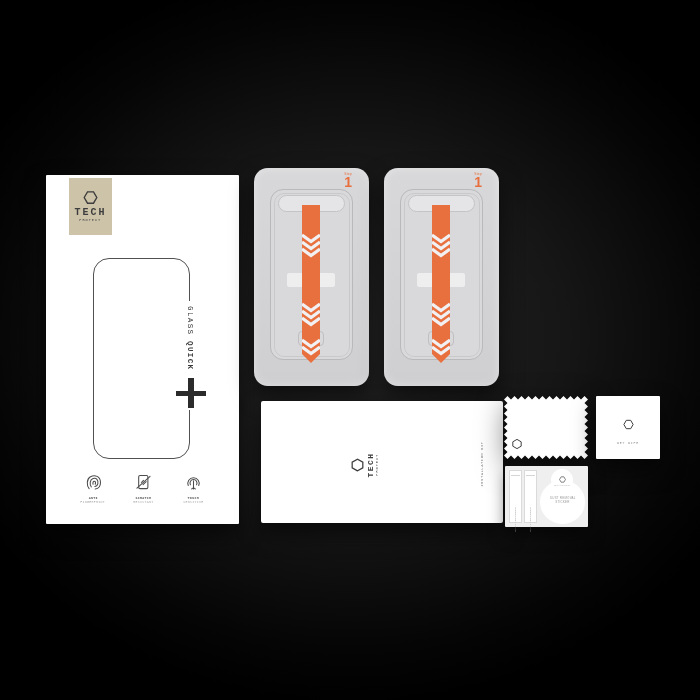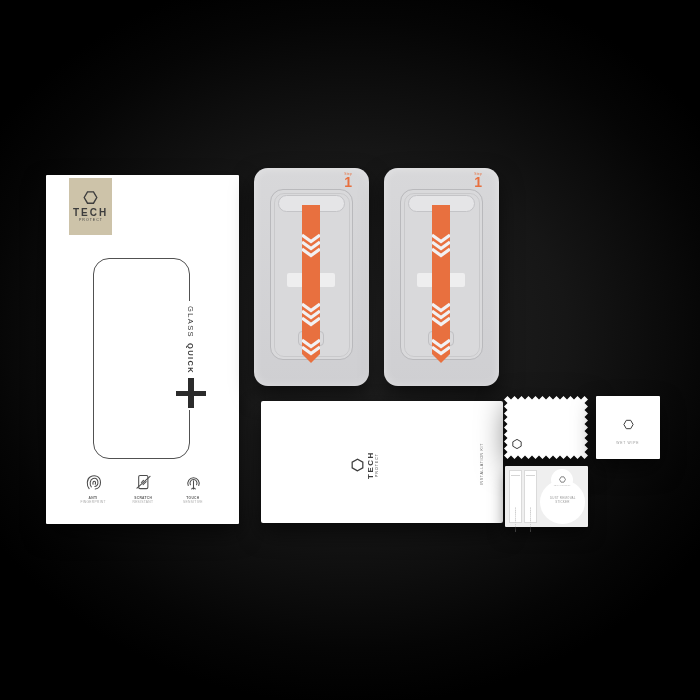--- a/index.html
+++ b/index.html
@@ -3,21 +3,21 @@
 <meta charset="utf-8">
 <style>
   html,body{margin:0;padding:0;background:#000;}
   *{box-sizing:border-box;}
   .scene{
     position:relative;width:700px;height:700px;overflow:hidden;
     background:radial-gradient(ellipse 430px 370px at 352px 335px,#242424 0%,#161616 50%,#050505 85%,#000 100%);
     font-family:"Liberation Sans",sans-serif;
   }
   .abs{position:absolute;}
-  .white-item{background:#fff;box-shadow:0 10px 22px rgba(0,0,0,.55);}
+  .white-item{background:#fff;box-shadow:0 10px 22px rgba(0,0,0,.55);font-family:Liberation Mono, monospace;}
   
   .box{left:46px;top:175px;width:193px;height:349px;border-radius:1px;}
   .plate{left:23px;top:3px;width:43px;height:57px;background:var(--plate,#cdc3a9);
          display:flex;flex-direction:column;align-items:center;justify-content:center;}
   .plate .hex{width:15px;height:15px;}
   .brand-name{font-size:10px;font-weight:700;letter-spacing:2px;color:#3d3d3d;margin-top:2px;}
   .brand-sub{font-size:6px;letter-spacing:1.6px;color:#3d3d3d;transform:scale(.6);transform-origin:center top;height:5px;}
   .phone-outline{left:47px;top:83px;width:97px;height:201px;border:1.2px solid #515151;border-radius:16px;z-index:1;}
   .vlabel{left:144px;top:126px;transform:translateX(-50%);writing-mode:vertical-rl;
           background:#fff;padding:5px 1px;z-index:2;font-size:7.5px;letter-spacing:1.4px;color:#3a3a3a;}

